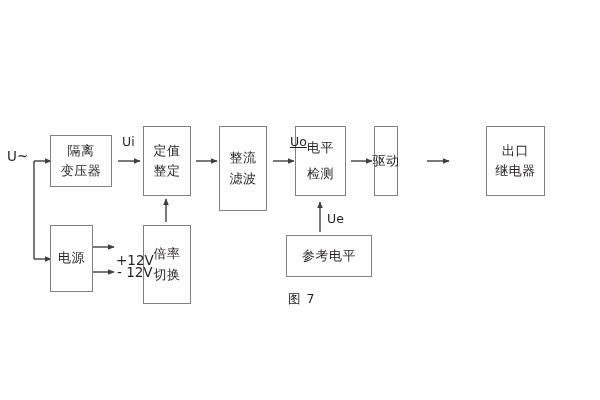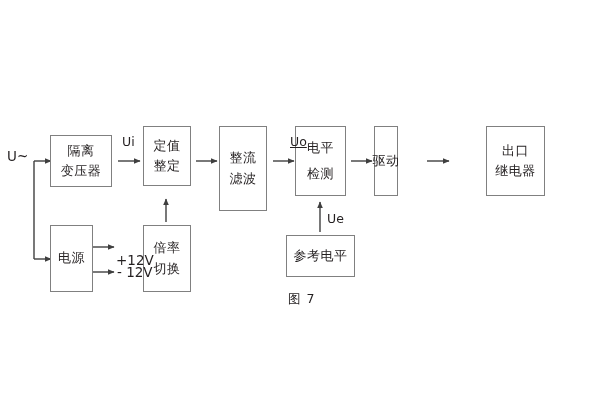--- a/index.html
+++ b/index.html
@@ -73,21 +73,21 @@
       <path d="M93,247 L114,247" marker-end="url(#ah)"></path>
       <path d="M93,272 L114,272" marker-end="url(#ah)"></path>
     </g>
   </svg>
 
   <div class="block" style="left:50px;top:126px;width:62px;height:52px;margin-top:9px;">
     <span class="ln">隔离</span>
     <span class="ln">变压器</span>
   </div>
 
-  <div class="block" style="left:143px;top:126px;width:48px;height:60px;">
+  <div class="block" style="left:143px;top:126px;width:48px;height:70px;">
     <span class="ln">定值</span>
     <span class="ln">整定</span>
   </div>
 
   <div class="block" style="left:219px;top:126px;width:48px;height:85px;text-align:center;">
     <span class="ln">整流</span>
     <span class="ln">滤波</span>
   </div>
 
   <div class="block" style="left:295px;top:126px;width:51px;height:70px;gap:6px;">
@@ -101,26 +101,26 @@
 
   <div class="block" style="left:452px;top:126px;width:59px;height:70px;margin-left:34px;">
     <span class="ln">出口</span>
     <span class="ln">继电器</span>
   </div>
 
   <div class="block" style="left:50px;top:225px;width:43px;height:67px;">
     <span class="ln">电源</span>
   </div>
 
-  <div class="block" style="left:143px;top:225px;width:48px;height:67px;">
+  <div class="block" style="left:143px;top:225px;width:48px;height:79px;">
     <span class="ln">倍率</span>
     <span class="ln">切换</span>
   </div>
 
-  <div class="block" style="left:286px;top:235px;width:69px;height:42px;">
+  <div class="block" style="left:286px;top:235px;width:86px;height:42px;">
     <span class="ln">参考电平</span>
   </div>
 
   <div class="lbl big" style="left:7px;top:148px;">U~</div>
 
   <div class="lbl" style="left:122px;top:134px;">Ui</div>
 
   <div class="lbl" style="left:290px;top:134px;text-decoration:underline;">Uo</div>
 
   <div class="lbl" style="left:327px;top:211px;">Ue</div>

